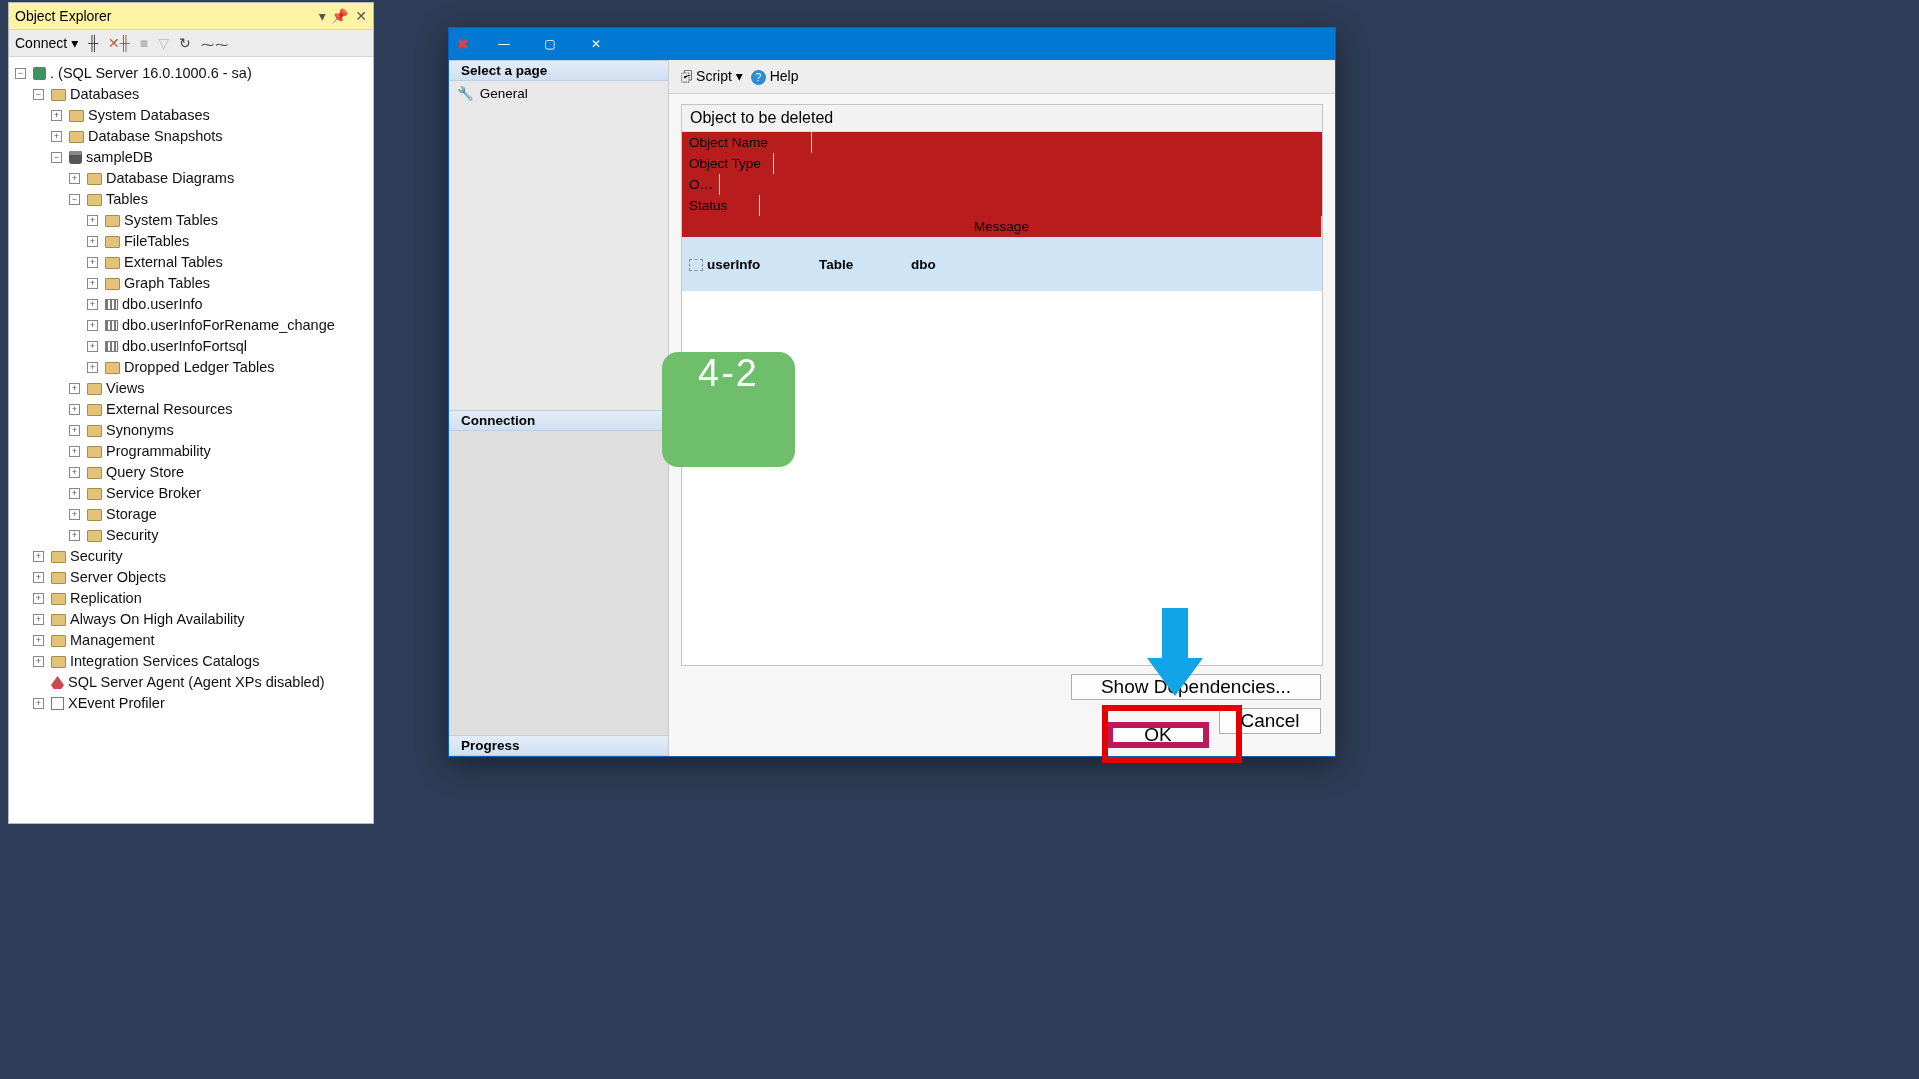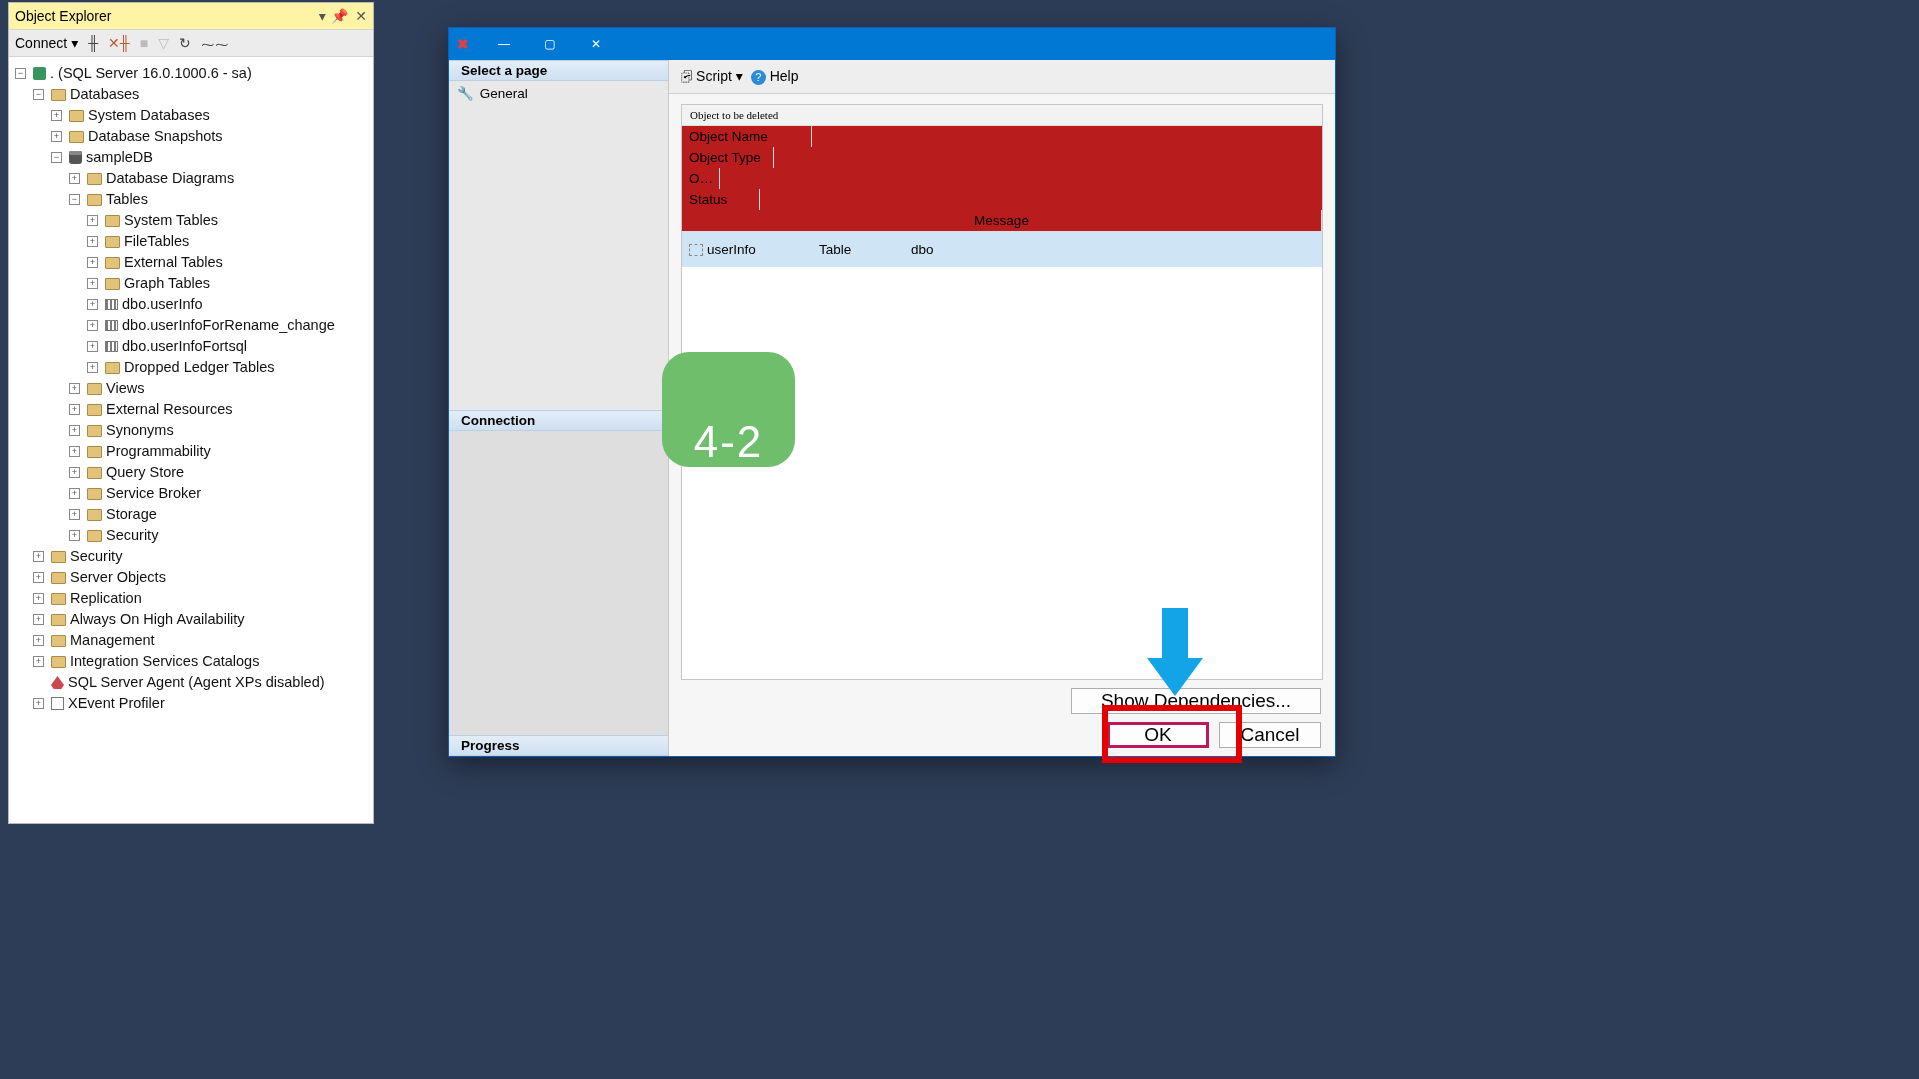--- a/index.html
+++ b/index.html
@@ -42,42 +42,42 @@
   .dlg-left .sect-head { background: linear-gradient(#e3edf8, #cfe0f1); border-top: 1px solid #bcd0e4; border-bottom: 1px solid #bcd0e4; padding: 2px 12px; font-weight: 600; font-size: 13.5px; }
   .dlg-left .sect-body { flex: 0 0 auto; padding: 4px 8px; font-size: 13.5px; }
   .page-item { display:flex; align-items:center; gap:6px; }
   .conn-area { flex: 1; background: #dedede; min-height: 150px; }
   .prog-body { display:flex; align-items:center; gap:12px; padding:8px 10px; font-size:14px; }
   .spinner { width: 22px; height: 22px; border-radius: 50%; border: 3px dotted #bbb; }
 
   .dlg-right { flex: 1; display: flex; flex-direction: column; background: #f6f6f6; }
   .dlg-right-toolbar { height: 34px; border-bottom: 1px solid #d0d0d0; display: flex; align-items: center; gap: 8px; padding: 0 12px; font-size: 14px; background:#eee; }
   .grp { flex: 1; margin: 10px 12px 0 12px; border: 1px solid #c5c5c5; background:#fff; display:flex; flex-direction:column; }
-  .grp-title { padding: 4px 8px; font-size: 11px; background:#f2f2f2;font-family:Liberation Serif, serif; }
+  .grp-title { padding: 4px 8px; font-size: 16px; background:#f2f2f2; }
   .grid { flex:1; display:flex; flex-direction:column; }
   .grid-head, .grid-row { display:flex; font-size: 13.5px; }
   .grid-head { background:#b91c1c; border-top:1px solid #ddd; border-bottom:1px solid #ddd;flex-direction:column; }
   .grid-head .cell { border-right:1px solid #ddd; padding: 3px 7px; }
   .grid-row { background:#cfe5f6; }
-  .grid-row .cell { padding: 10px 7px; border-right:1px solid #cfe5f6; }
+  .grid-row .cell { padding: 19px 7px; border-right:1px solid #cfe5f6;font-weight:bold; }
   .c-name { width: 130px; display:flex; align-items:center; gap:4px; }
   .c-type { width: 92px; }
   .c-own  { width: 38px; }
   .c-stat { width: 78px; }
   .c-msg  { flex: 1; text-align: center; }
   .row-ic { width:14px; height:12px; border:1px dashed #888; display:inline-block; }
 
   .dlg-actions { display:flex; gap:10px; justify-content:flex-end; padding: 8px 14px; }
   .btn { min-width: 102px; height: 26px; background:#fdfdfd; border:1px solid #adadad; font-size: 19px; display:inline-flex; align-items:center; justify-content:center; }
-  .btn-ok { border:3px solid #be185d; }
+  .btn-ok { border:6px solid #be185d;margin-top:14px; }
   .dep-row { display:flex; justify-content:flex-end; padding: 8px 14px 0 14px; }
   .dep-btn { width:250px; }
 
   
-  .annot-42 { position:absolute; left:662px; top:352px; width:133px; height:115px; background:#6ebe6c; border-radius:27px; color:#fff; font-size:44px; display:flex; align-items:flex-end; justify-content:center; letter-spacing:2px; }
+  .annot-42 { position:absolute; left:662px; top:352px; width:133px; height:115px; background:#6ebe6c; border-radius:16px; color:#fff; font-size:38px; display:flex; align-items:flex-start; justify-content:center; letter-spacing:2px; }
   .big-arrow { position:absolute; left:1147px; top:608px; width:56px; height:90px; }
   .big-arrow .shaft { width:26px; height:50px; background:#12a4e6; margin:0 auto; }
   .big-arrow .head { width:0; height:0; border-left:28px solid transparent; border-right:28px solid transparent; border-top:38px solid #12a4e6; }
   .red-box { position:absolute; left:1102px; top:705px; width:140px; height:58px; border:6px solid #e40000; }
   .help-q { width:15px;height:15px;border-radius:50%;background:#2b8bd6;color:#fff;display:inline-flex;align-items:center;justify-content:center;font-size:11px; }
   .script-ic { display:inline-block; transform: scaleX(-1); }
 </style>
 </head>
 <body>
 

